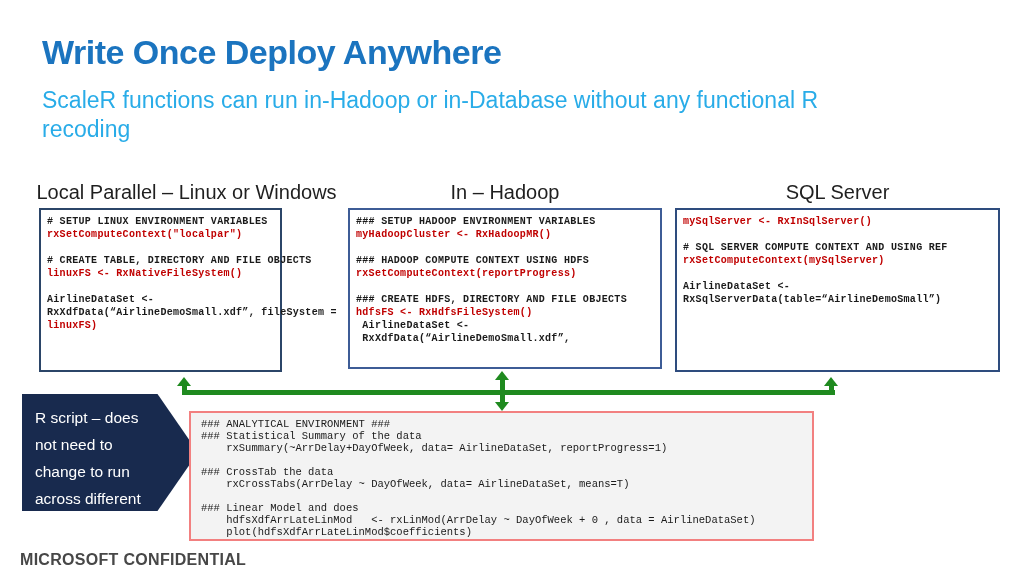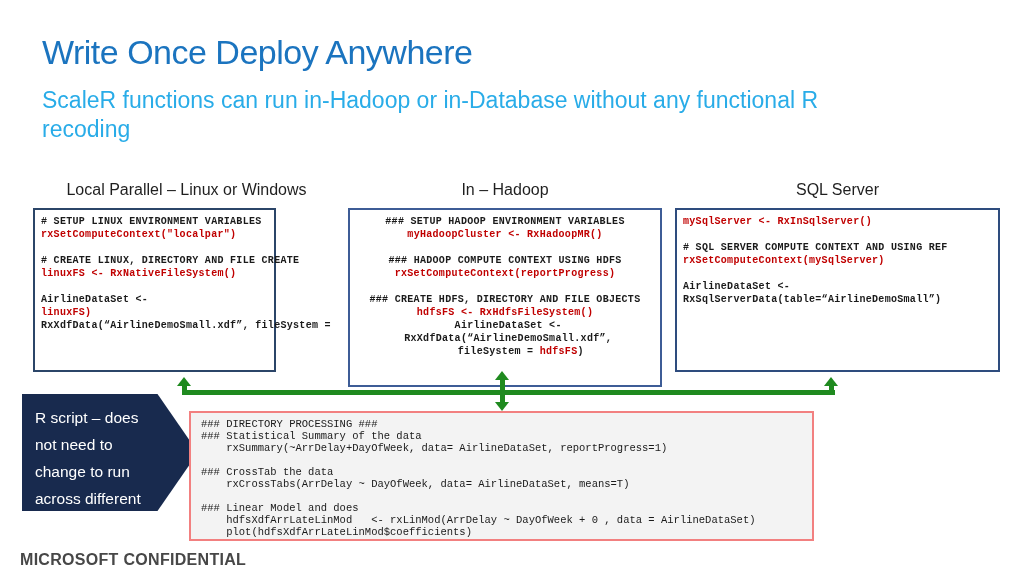--- a/index.html
+++ b/index.html
@@ -1,41 +1,41 @@
 <!DOCTYPE html>
 <html style="--title_blue: #1B74BF; --subtitle_cyan: #29ACE8; --arrow_green: #1F8A1F; --callout_navy: #182A4E; --code_red: #C00000; --code_black: #1A1A1A; --panel_border_1: #2B4568; --panel_border_2: #3D5C96; --panel_border_3: #2E4C7E; --bottom_border_salmon: #F28080; --bottom_fill: #F3F3F3; --label_text: #1F1F1F; --footer_gray: #474747;"><head>
 <meta charset="utf-8">
 <style>
   html,body{margin:0;padding:0;background:#fff;}
   .slide{
     position:relative;width:1024px;height:576px;background:#ffffff;overflow:hidden;
     font-family:"Liberation Sans",sans-serif;
   }
   .title{
-    position:absolute;left:42px;top:33px;font-size:34px;font-weight:400;
+    position:absolute;left:42px;top:33px;font-size:34px;font-weight:700;
     color:var(--title_blue);letter-spacing:-0.5px;
   }
   .subtitle{
     position:absolute;left:42px;top:86px;font-size:23px;font-weight:400;
     color:var(--subtitle_cyan);line-height:29px;
   }
   .panel-label{
-    position:absolute;top:181px;font-size:16px;color:var(--label_text);
+    position:absolute;top:181px;font-size:20px;color:var(--label_text);
     text-align:center;white-space:nowrap;
   }
   .lbl1{left:33px;width:307px;}
   .lbl2{left:348px;width:314px;}
   .lbl3{left:675px;width:325px;}
   .code-box{
     position:absolute;background:#fff;box-sizing:border-box;
     font-family:"Liberation Mono",monospace;font-size:10px;line-height:13px;
     font-weight:bold;padding:5px 6px;letter-spacing:0.3px;
   }
-  .box1{left:33px;top:208px;width:243px;height:164px;border:2px solid var(--panel_border_1);}
-  .box2{left:348px;top:208px;width:314px;height:179px;border:2px solid var(--panel_border_2);text-align:center;}
+  .box1{left:39px;top:208px;width:243px;height:164px;border:2px solid var(--panel_border_1);}
+  .box2{left:348px;top:208px;width:314px;height:161px;border:2px solid var(--panel_border_2);}
   .box3{left:675px;top:208px;width:325px;height:164px;border:2px solid var(--panel_border_3);}
   .cl{white-space:pre;}
   .seg-k{color:var(--code_black);}
   .seg-r{color:var(--code_red);}
   .bottom-box{
     position:absolute;left:189px;top:411px;width:625px;height:130px;box-sizing:border-box;
     background:var(--bottom_fill);border:2px solid var(--bottom_border_salmon);
     font-family:"Liberation Mono",monospace;font-size:10.5px;line-height:12px;
     font-weight:normal;padding:5px 10px;
   }
@@ -72,39 +72,38 @@
   </div>
 
   <div class="panel-label lbl1">Local Parallel – Linux or Windows</div>
   <div class="panel-label lbl2">In – Hadoop</div>
   <div class="panel-label lbl3">SQL Server</div>
 
   <div class="code-box box1">
       <div class="cl"><span class="seg-k"># SETUP LINUX ENVIRONMENT VARIABLES</span></div>
       <div class="cl"><span class="seg-r">rxSetComputeContext("localpar")</span></div>
       <div class="cl">&nbsp;</div>
-      <div class="cl"><span class="seg-k"># CREATE LINUX, DIRECTORY AND FILE CREATE</span></div>
+      <div class="cl"><span class="seg-k"># CREATE TABLE, DIRECTORY AND FILE OBJECTS</span></div>
       <div class="cl"><span class="seg-r">linuxFS &lt;- RxNativeFileSystem()</span></div>
       <div class="cl">&nbsp;</div>
       <div class="cl"><span class="seg-k">AirlineDataSet &lt;-</span></div>
+      <div class="cl"><span class="seg-k">RxXdfData(“AirlineDemoSmall.xdf”, fileSystem =</span></div>
       <div class="cl"><span class="seg-r">linuxFS)</span></div>
-      <div class="cl"><span class="seg-k">RxXdfData(“AirlineDemoSmall.xdf”, fileSystem =</span></div>
     </div>
   <div class="code-box box2">
       <div class="cl"><span class="seg-k">### SETUP HADOOP ENVIRONMENT VARIABLES</span></div>
       <div class="cl"><span class="seg-r">myHadoopCluster &lt;- RxHadoopMR()</span></div>
       <div class="cl">&nbsp;</div>
       <div class="cl"><span class="seg-k">### HADOOP COMPUTE CONTEXT USING HDFS</span></div>
       <div class="cl"><span class="seg-r">rxSetComputeContext(reportProgress)</span></div>
       <div class="cl">&nbsp;</div>
       <div class="cl"><span class="seg-k">### CREATE HDFS, DIRECTORY AND FILE OBJECTS</span></div>
       <div class="cl"><span class="seg-r">hdfsFS &lt;- RxHdfsFileSystem()</span></div>
       <div class="cl"><span class="seg-k"> AirlineDataSet &lt;-</span></div>
       <div class="cl"><span class="seg-k"> RxXdfData(“AirlineDemoSmall.xdf”,</span></div>
-      <div class="cl"><span class="seg-k">     fileSystem = </span><span class="seg-r">hdfsFS</span><span class="seg-k">)</span></div>
     </div>
   <div class="code-box box3">
       <div class="cl"><span class="seg-r">mySqlServer &lt;- RxInSqlServer()</span></div>
       <div class="cl">&nbsp;</div>
       <div class="cl"><span class="seg-k"># SQL SERVER COMPUTE CONTEXT AND USING REF</span></div>
       <div class="cl"><span class="seg-r">rxSetComputeContext(mySqlServer)</span></div>
       <div class="cl">&nbsp;</div>
       <div class="cl"><span class="seg-k">AirlineDataSet &lt;-</span></div>
       <div class="cl"><span class="seg-k">RxSqlServerData(table=“AirlineDemoSmall”)</span></div>
     </div>
@@ -121,21 +120,21 @@
   <div class="ah-down" style="left:495px;top:402px;"></div>
 
   <div class="ah-up" style="left:824px;top:377px;"></div>
   <div class="ash" style="left:829px;top:385px;height:6px;"></div>
 
   <div class="callout">
     <div class="callout-text">R script – does not need to change to run across different platforms</div>
   </div>
 
   <div class="bottom-box">
-      <div class="cl"><span class="seg-k">### DIRECTORY PROCESSING ###</span></div>
+      <div class="cl"><span class="seg-k">### ANALYTICAL ENVIRONMENT ###</span></div>
       <div class="cl"><span class="seg-k">### Statistical Summary of the data</span></div>
       <div class="cl"><span class="seg-k">    rxSummary(~ArrDelay+DayOfWeek, data= AirlineDataSet, reportProgress=1)</span></div>
       <div class="cl">&nbsp;</div>
       <div class="cl"><span class="seg-k">### CrossTab the data</span></div>
       <div class="cl"><span class="seg-k">    rxCrossTabs(ArrDelay ~ DayOfWeek, data= AirlineDataSet, means=T)</span></div>
       <div class="cl">&nbsp;</div>
       <div class="cl"><span class="seg-k">### Linear Model and does</span></div>
       <div class="cl"><span class="seg-k">    hdfsXdfArrLateLinMod   &lt;- rxLinMod(ArrDelay ~ DayOfWeek + 0 , data = AirlineDataSet)</span></div>
       <div class="cl"><span class="seg-k">    plot(hdfsXdfArrLateLinMod$coefficients)</span></div>
     </div>

